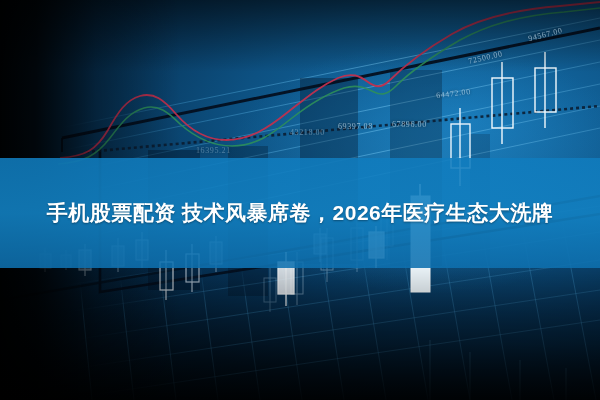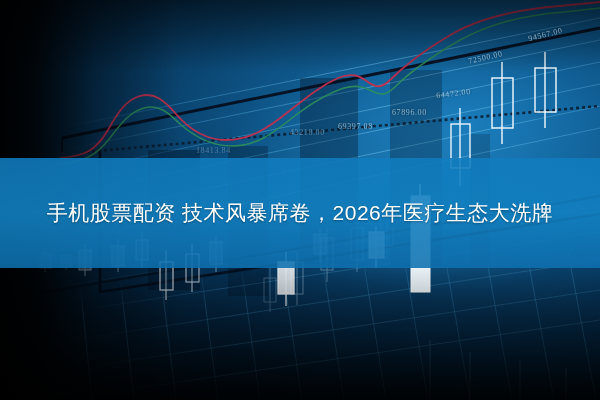--- a/index.html
+++ b/index.html
@@ -34,21 +34,21 @@
   }
   
   #headline-band{
     position:absolute;left:0;top:158px;width:600px;height:110px;
     background:linear-gradient(180deg, rgba(16,124,190,.88) 0%, rgba(18,128,193,.9) 50%, rgba(14,112,175,.88) 100%);
     box-shadow:0 0 0 0 rgba(0,0,0,0);
   }
   #headline-text{
     position:absolute;left:0;top:158px;width:600px;height:110px;
     display:flex;align-items:center;justify-content:center;
-    color:#ffffff;font-weight:normal;font-size:21px;line-height:34px;
+    color:#ffffff;font-weight:bold;font-size:21px;line-height:34px;
     text-align:center;letter-spacing:.5px;
     text-shadow:0 1px 2px rgba(0,0,0,.35);
     padding:0 8px;box-sizing:border-box;
   }
 </style>
 </head>
 <body>
 
 <div id="stage">
 
@@ -264,21 +264,21 @@
         <line x1="566" y1="368" x2="566" y2="400"></line>
       </g>
     </g>
   </svg>
 
   <div class="layer" id="bg-vignette"></div>
 
   <div class="plabel" style="left:528px;top:30px;transform:rotate(-14deg);">94567.00</div>
   <div class="plabel" style="left:468px;top:53px;transform:rotate(-13deg);">72500.00</div>
   <div class="plabel" style="left:436px;top:89px;transform:rotate(-7deg);">64472.00</div>
-  <div class="plabel" style="left:392px;top:108px;">67896.00</div>
+  <div class="plabel" style="left:392px;top:120px;">67896.00</div>
   <div class="plabel" style="left:338px;top:122px;">69397.08</div>
   <div class="plabel" style="left:290px;top:128px;opacity:.4;">43218.00</div>
-  <div class="plabel" style="left:196px;top:146px;opacity:.32;">18413.84</div>
+  <div class="plabel" style="left:196px;top:146px;opacity:.32;">16395.21</div>
 
   <div id="headline-band"></div>
   <div id="headline-text">手机股票配资 技术风暴席卷，2026年医疗生态大洗牌</div>
 
 </div>
 
 </body></html>

